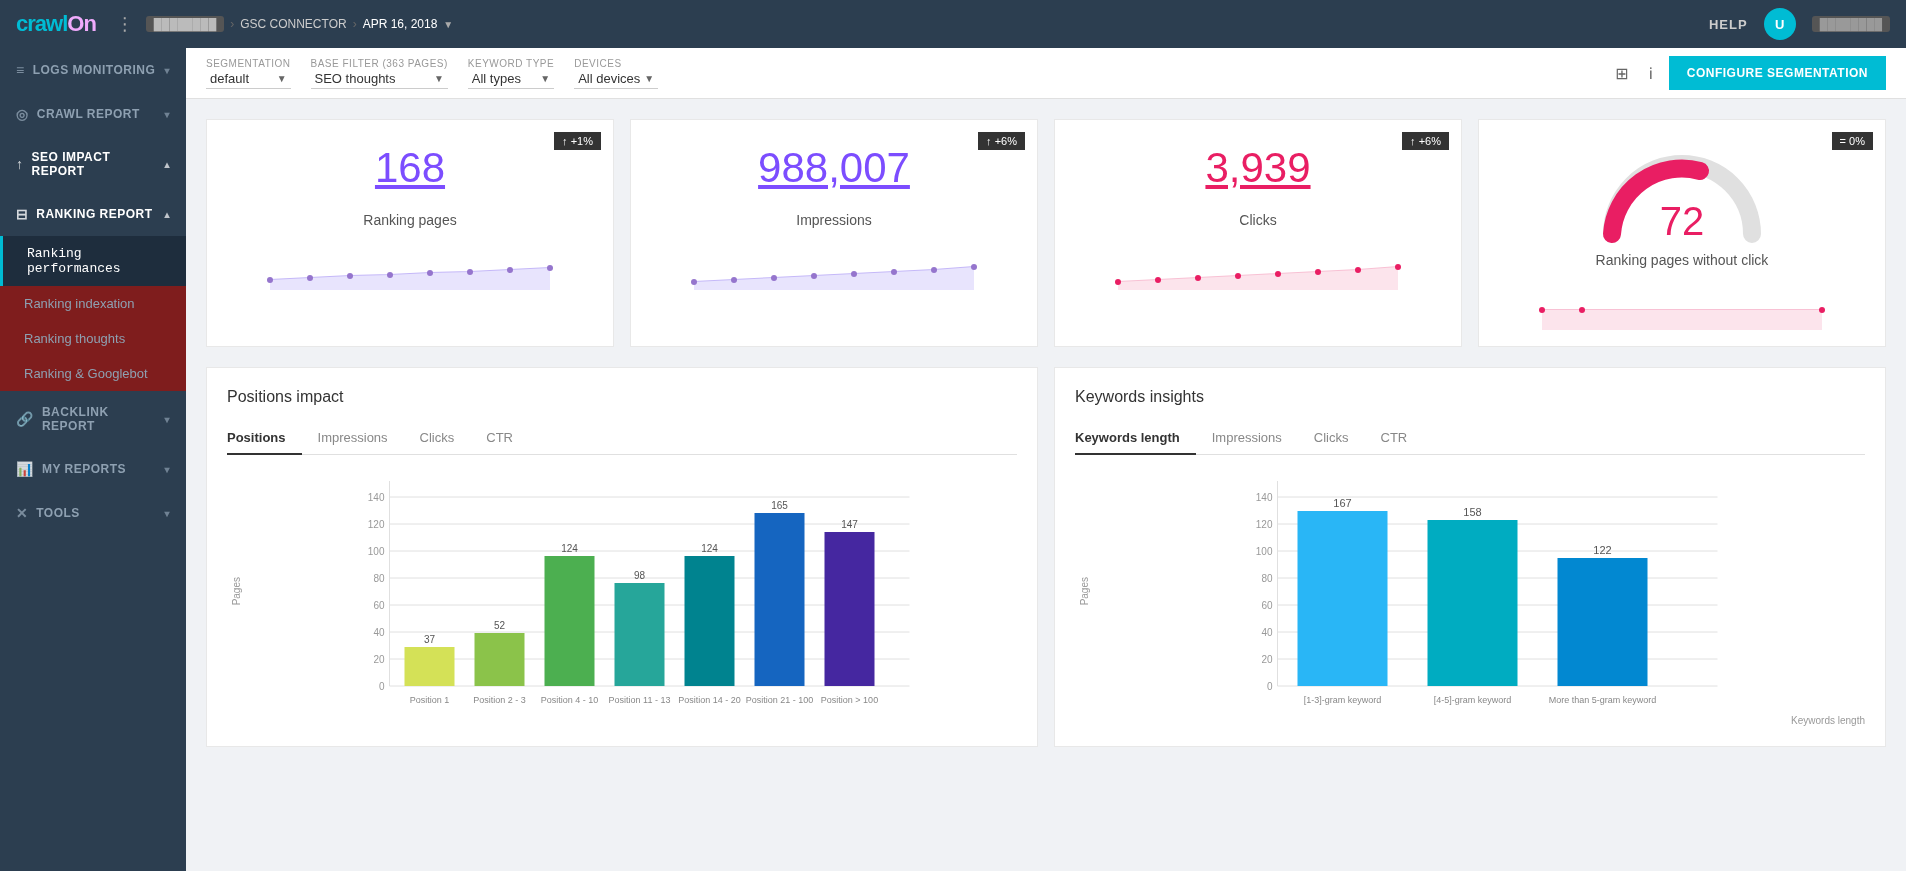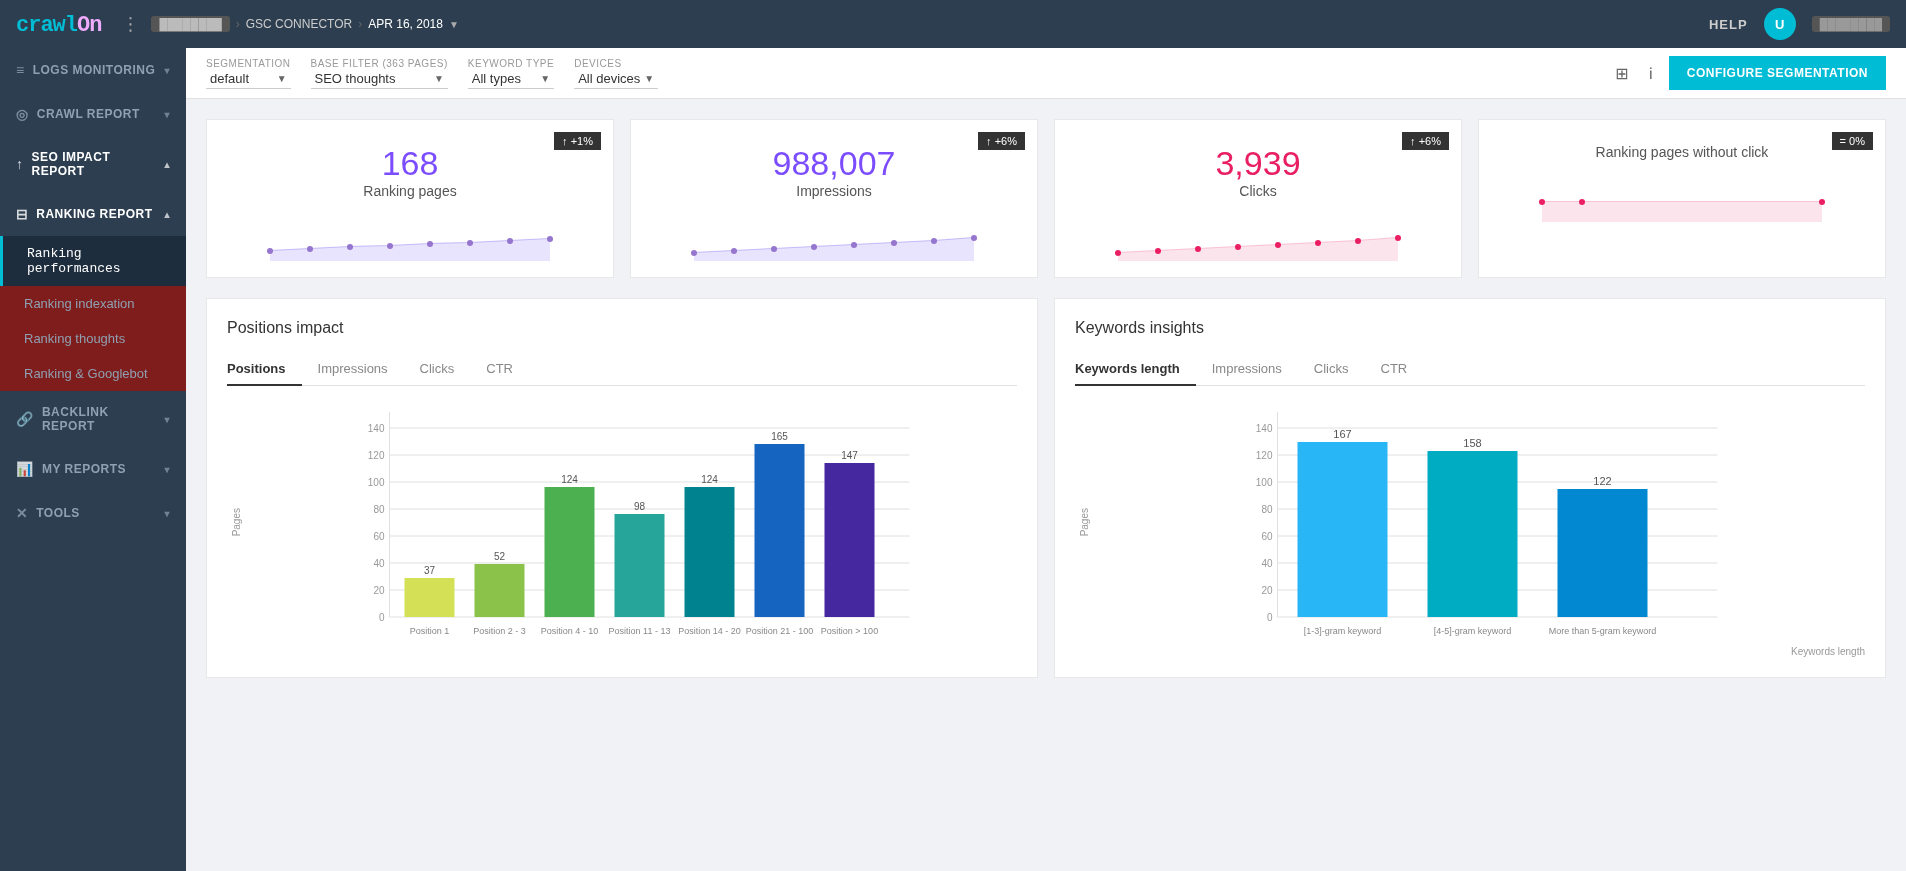--- a/index.html
+++ b/index.html
@@ -9,21 +9,21 @@
     .topbar {
       background: #2c3e50;
       height: 48px;
       display: flex;
       align-items: center;
       padding: 0 16px;
       gap: 12px;
       flex-shrink: 0;
     }
     .logo { color: #fff; font-size: 22px; font-weight: 700; letter-spacing: -1px; }
-    .logo span { color: #00bcd4; font-family: Liberation Mono, monospace; }
+    .logo span { color: #00bcd4; }
     .topbar-dots { color: #aaa; font-size: 18px; margin-left: 8px; cursor: pointer; }
     .breadcrumb { color: #aaa; font-size: 12px; display: flex; align-items: center; gap: 6px; }
     .breadcrumb .sep { color: #666; }
     .breadcrumb .active { color: #fff; }
     .topbar-right { margin-left: auto; display: flex; align-items: center; gap: 16px; }
     .help-btn { color: #ccc; font-size: 13px; font-weight: 600; letter-spacing: 1px; cursor: pointer; text-align: center; }
     .avatar { width: 32px; height: 32px; border-radius: 50%; background: #00bcd4; display: flex; align-items: center; justify-content: center; color: white; font-size: 13px; font-weight: 700; }
     .username { color: #ccc; font-size: 13px; }
 
     
@@ -114,21 +114,21 @@
     .kpi-card {
       background: #fff;
       border: 1px solid #e8e8e8;
       flex: 1;
       padding: 24px 20px 16px;
       display: flex;
       flex-direction: column;
       align-items: center;
       position: relative;
     }
-    .kpi-value { font-size: 34px; font-weight: 300; margin-bottom: 0; }
+    .kpi-value { font-size: 42px; font-weight: 300; margin-bottom: 20px; text-decoration: underline; }
     .kpi-value.purple { color: #7c4dff; }
     .kpi-value.pink { color: #e91e63; }
     .kpi-label { font-size: 14px; color: #555; margin-bottom: 12px; }
     .kpi-badge {
       position: absolute;
       top: 12px;
       right: 12px;
       background: #333;
       color: #fff;
       font-size: 11px;
@@ -357,20 +357,29 @@
             <circle cx="120" cy="36" r="3" fill="#e91e63"></circle>
             <circle cx="160" cy="34" r="3" fill="#e91e63"></circle>
             <circle cx="200" cy="32" r="3" fill="#e91e63"></circle>
             <circle cx="240" cy="30" r="3" fill="#e91e63"></circle>
             <circle cx="280" cy="27" r="3" fill="#e91e63"></circle>
           </svg>
         </div>
 
         <div class="gauge-card">
           <div class="kpi-badge">= 0%</div>
+          <div style="position:relative; width:180px; height:100px; margin-bottom:8px;">
+            <svg viewBox="0 0 180 100" width="180" height="100">
+
+              <path d="M 20,90 A 70,70 0 0,1 160,90" fill="none" stroke="#e0e0e0" stroke-width="18" stroke-linecap="round"></path>
+
+              <path d="M 20,90 A 70,70 0 0,1 108,27" fill="none" stroke="#e91e63" stroke-width="18" stroke-linecap="round"></path>
+            </svg>
+            <div style="position:absolute; bottom:0; left:50%; transform:translateX(-50%); font-size:40px; font-weight:300; color:#e91e63;">72</div>
+          </div>
           <div class="kpi-label">Ranking pages without click</div>
           <svg class="sparkline" viewBox="0 0 280 50">
             <polyline points="0,30 40,30 80,30 120,30 160,30 200,30 240,30 280,30" fill="none" stroke="#f8c1d4" stroke-width="2"></polyline>
             <polyline points="0,30 40,30 80,30 120,30 160,30 200,30 240,30 280,30 280,50 0,50" fill="#fce4ec" stroke="none"></polyline>
             <circle cx="0" cy="30" r="3" fill="#e91e63"></circle>
             <circle cx="40" cy="30" r="3" fill="#e91e63"></circle>
             <circle cx="280" cy="30" r="3" fill="#e91e63"></circle>
           </svg>
         </div>
       </div>

